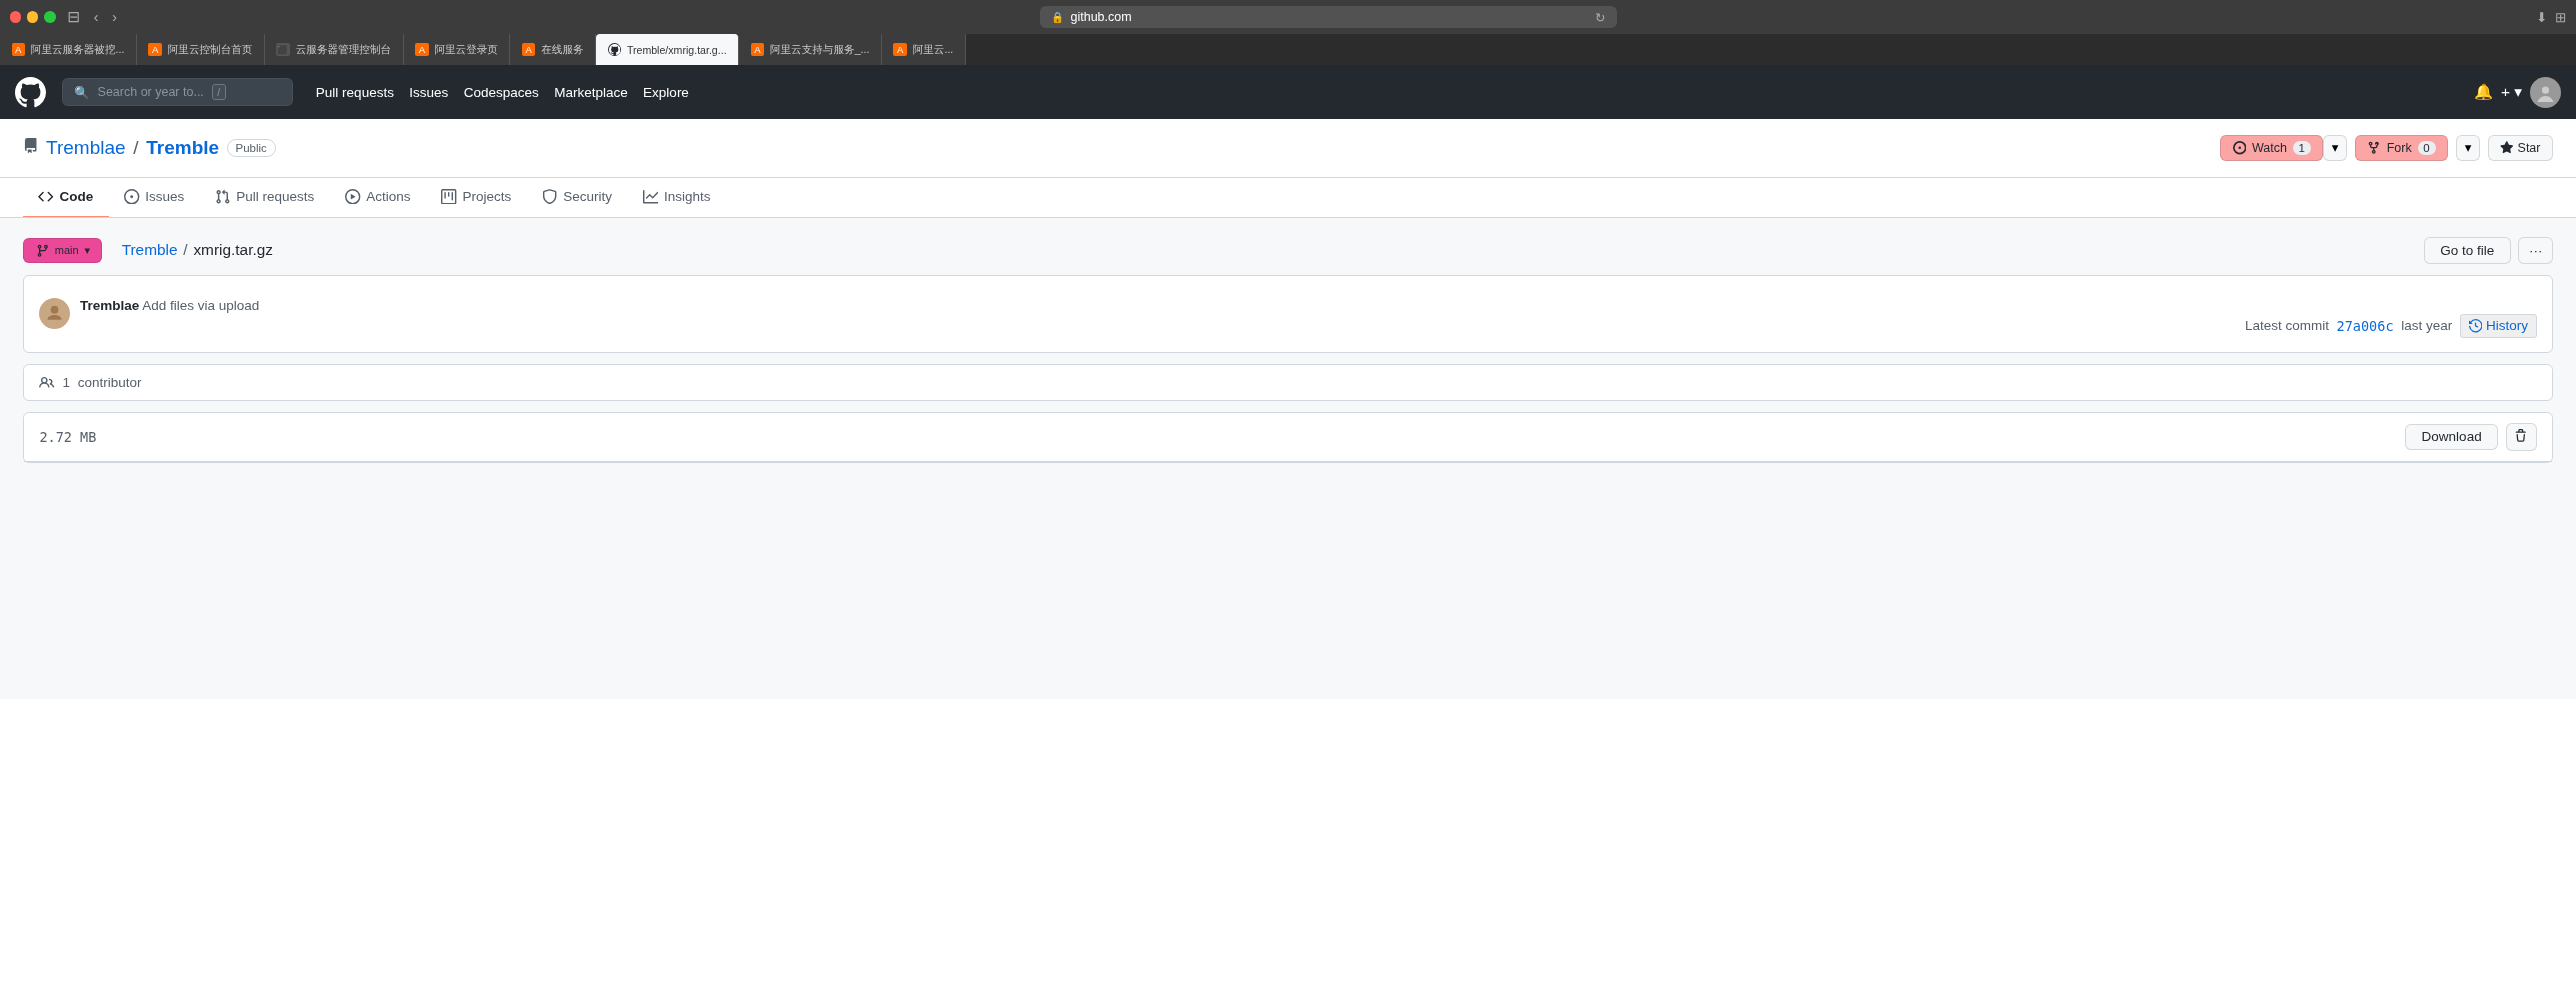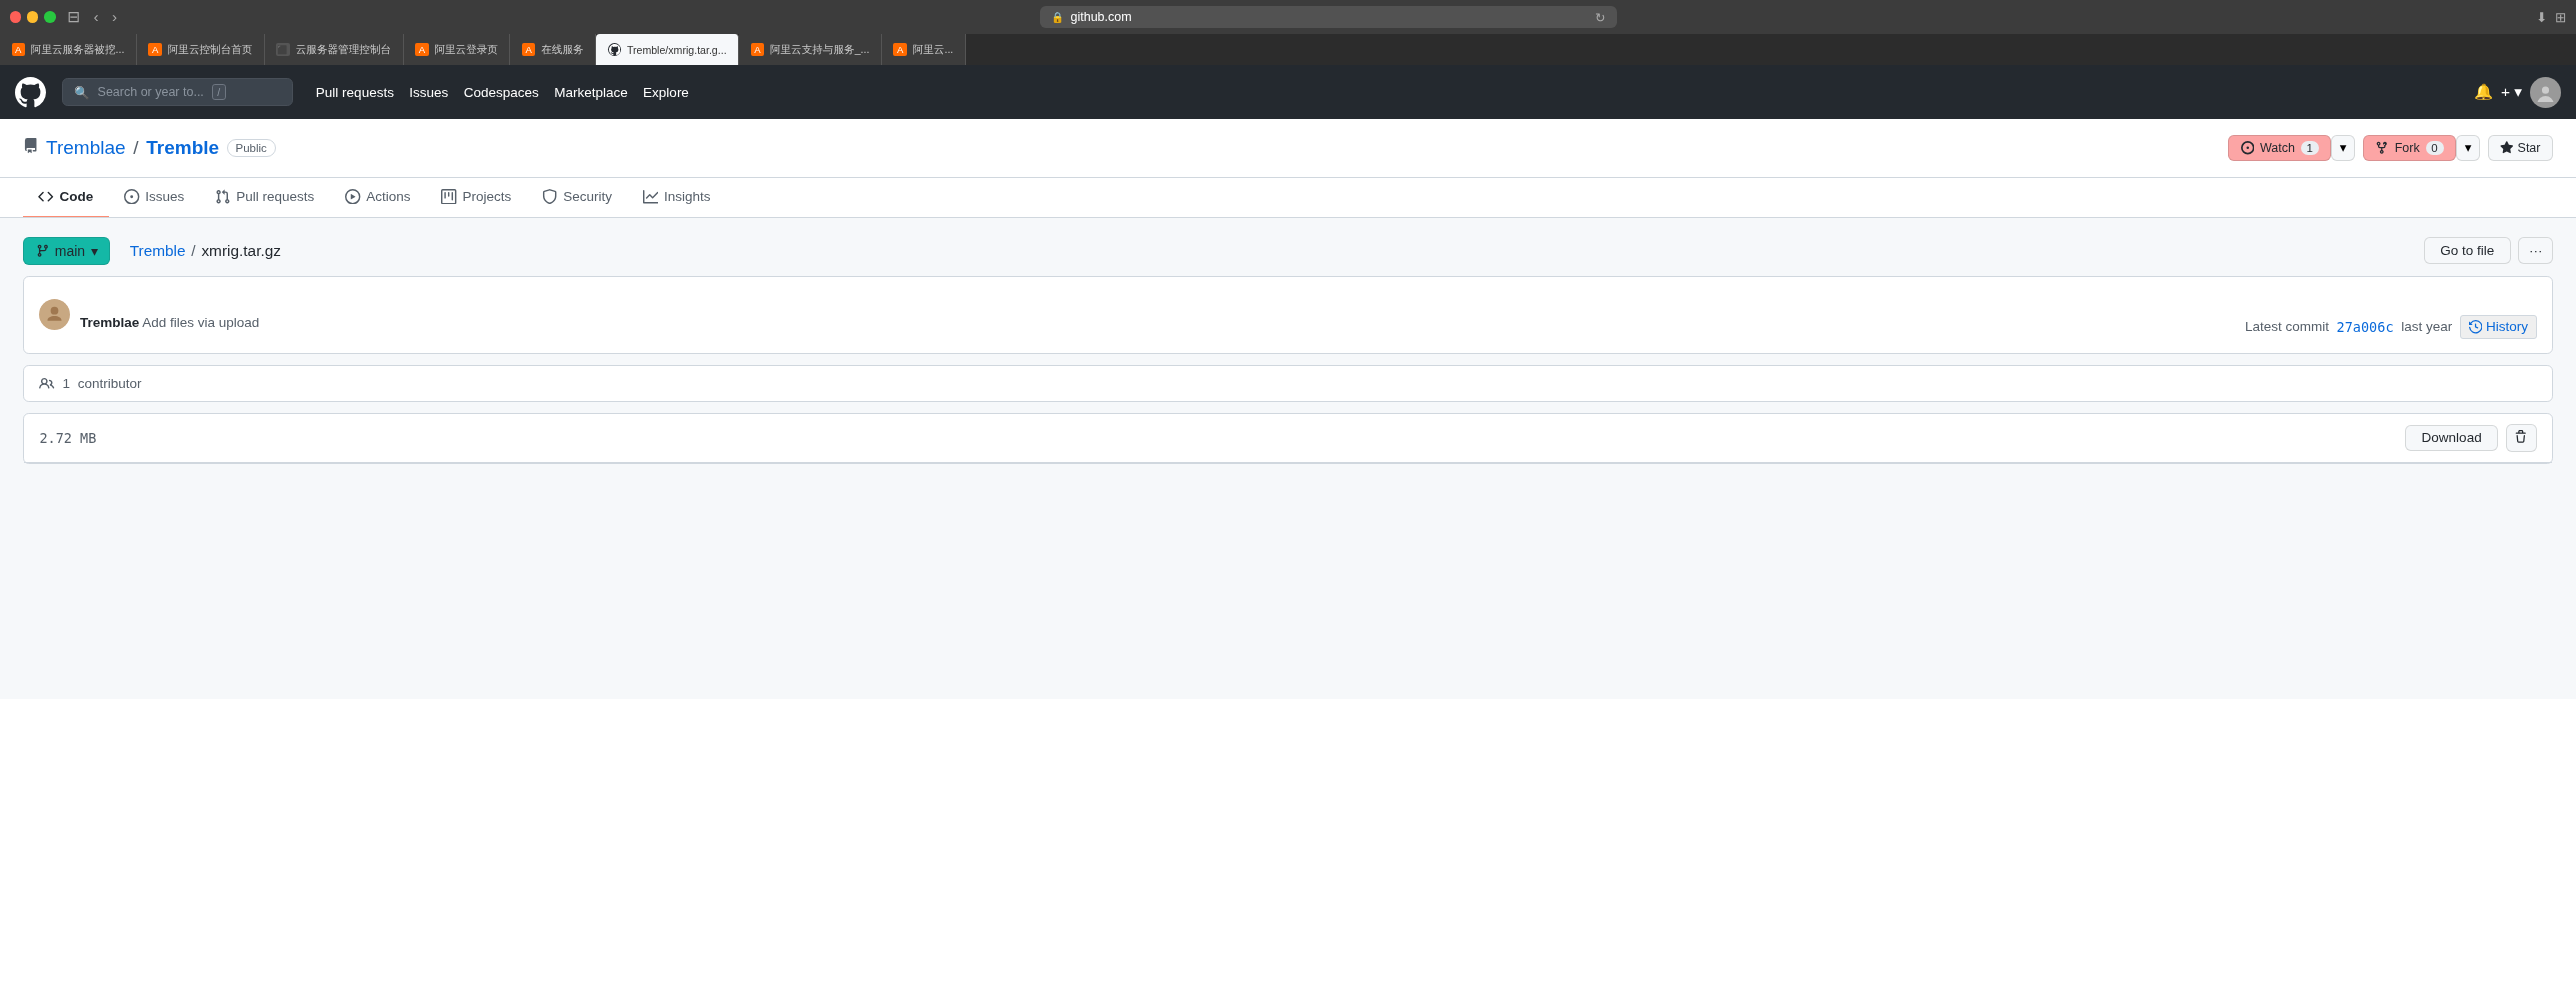--- a/index.html
+++ b/index.html
@@ -58,32 +58,32 @@
     .repo-tabs { background: #fff; padding: 0 23px; border-bottom: 1px solid #d0d7de; display: flex; gap: 0; }
     .repo-tab { display: flex; align-items: center; gap: 5.8px; padding: 11.5px 15.4px; font-size: 13.5px; color: #57606a; cursor: pointer; border-bottom: 1.9px solid transparent; white-space: nowrap; }
     .repo-tab.active { color: #24292f; border-bottom-color: #fd8c73; font-weight: 600; }
     .repo-tab svg, .repo-tab .tab-icon { width: 15.4px; height: 15.4px; }
 
     
     .main-area { padding: 19px 23px; background: #f6f8fa; min-height: 481px; }
 
     
     .file-bar { display: flex; align-items: center; justify-content: space-between; margin-bottom: 11.5px; }
-    .branch-selector { display: flex; align-items: center; gap: 5.8px; padding: 4.8px 11.5px; background: #14b8a6; border: 1px solid rgba(27,31,36,0.15); border-radius: 5.8px; font-size: 14px; color: #24292f; cursor: pointer; }
+    .branch-selector { display: flex; align-items: center; gap: 5.8px; padding: 4.8px 11.5px; background: #ec4899; border: 1px solid rgba(27,31,36,0.15); border-radius: 5.8px; font-size: 11px; color: #24292f; cursor: pointer; }
     .breadcrumb { display: flex; align-items: center; gap: 5.8px; font-size: 15.4px; margin-left: 11.5px; }
     .breadcrumb-link { color: #0969da; cursor: pointer; }
     .breadcrumb-sep { color: #57606a; }
     .breadcrumb-current { color: #24292f; font-weight: 500; }
     .file-actions { display: flex; gap: 7.7px; justify-content: center; }
     .go-to-file-btn { padding: 4.8px 15.4px; background: #f6f8fa; border: 1px solid rgba(27,31,36,0.15); border-radius: 5.8px; font-size: 13.5px; color: #24292f; cursor: pointer; }
     .more-btn { padding: 4.8px 9.6px; background: #f6f8fa; border: 1px solid rgba(27,31,36,0.15); border-radius: 5.8px; font-size: 13.5px; color: #24292f; cursor: pointer; }
 
     
     .commit-card { background: #fff; border: 1px solid #d0d7de; border-radius: 5.8px; padding: 13.5px 15.4px; display: flex; align-items: center; justify-content: space-between; margin-bottom: 11.5px; }
-    .commit-left { display: flex; align-items: flex-end; gap: 9.6px; }
+    .commit-left { display: flex; align-items: flex-start; gap: 9.6px; }
     .avatar { width: 31px; height: 31px; border-radius: 50%; background: #e8e8e8; display: flex; align-items: center; justify-content: center; overflow: hidden; font-size: 11.5px; }
     .commit-author { font-weight: 600; color: #24292f; cursor: pointer; }
     .commit-message { color: #57606a; }
     .commit-right { display: flex; align-items: center; gap: 7.7px; color: #57606a; font-size: 13.5px; margin-top: 24px; }
     .commit-hash { color: #0969da; font-family: monospace; cursor: pointer; }
     .history-btn { display: flex; align-items: center; gap: 3.8px; color: #0969da; cursor: pointer; font-size: 13.5px; padding: 3.8px 7.7px; border: 1px solid #d0d7de; border-radius: 3px; }
 
     
     .contributor-bar { background: #fff; border: 1px solid #d0d7de; border-radius: 5.8px; padding: 9.6px 15.4px; display: flex; align-items: center; gap: 7.7px; margin-bottom: 11.5px; color: #57606a; font-size: 13.5px; }
 
@@ -210,21 +210,21 @@
         <button class="repo-action-btn">
           <svg viewBox="0 0 16 16" width="13.5" height="13.5" fill="currentColor">
               <path d="M8 2a6 6 0 100 12A6 6 0 008 2zM0 8a8 8 0 1116 0A8 8 0 010 8zm8-1.5a1.5 1.5 0 100 3 1.5 1.5 0 000-3z"></path>
             </svg>
           <span>Watch</span>
           <span class="repo-action-count">1</span>
         </button>
         <button class="repo-action-dropdown">▾</button>
       </div>
 
-      <div style="display:flex; align-items:center; gap:0;">
+      <div style="display:flex; align-items:center; gap:8px;">
         <button class="repo-action-btn">
           <svg viewBox="0 0 16 16" width="13.5" height="13.5" fill="currentColor">
               <path d="M5 3.25a.75.75 0 11-1.5 0 .75.75 0 011.5 0zm0 2.122a2.25 2.25 0 10-1.5 0v.878A2.25 2.25 0 005.75 8.5h1.5v2.128a2.251 2.251 0 101.5 0V8.5h1.5a2.25 2.25 0 002.25-2.25v-.878a2.25 2.25 0 10-1.5 0v.878a.75.75 0 01-.75.75h-4.5A.75.75 0 015 6.25v-.878zm3.75 7.378a.75.75 0 11-1.5 0 .75.75 0 011.5 0zm3-8.75a.75.75 0 11-1.5 0 .75.75 0 011.5 0z"></path>
             </svg>
           <span>Fork</span>
           <span class="repo-action-count">0</span>
         </button>
         <button class="repo-action-dropdown">▾</button>
       </div>
 

